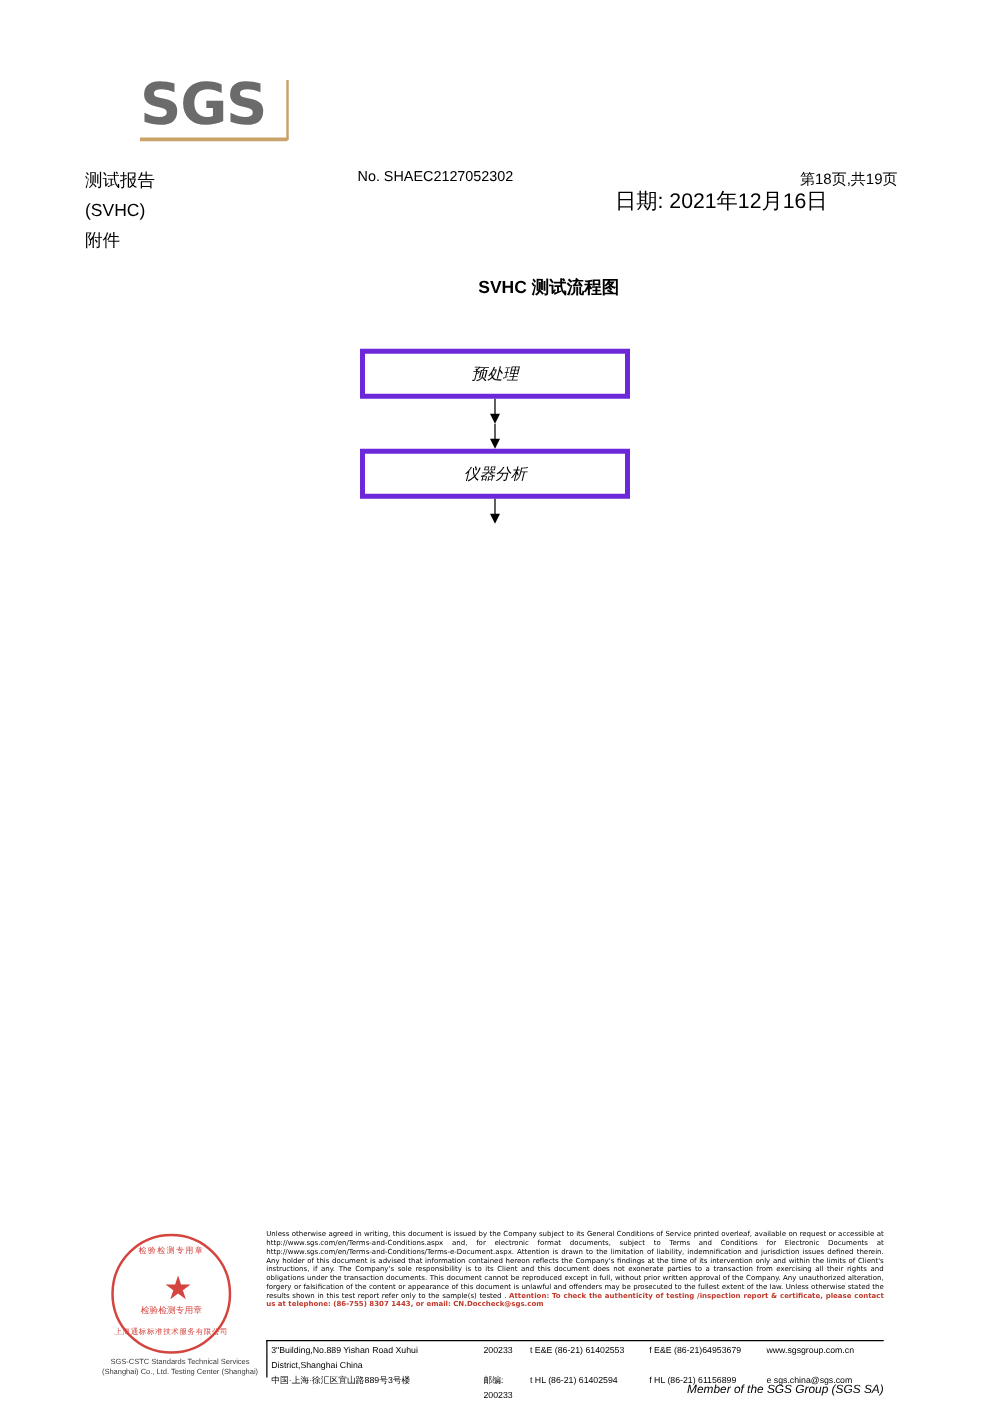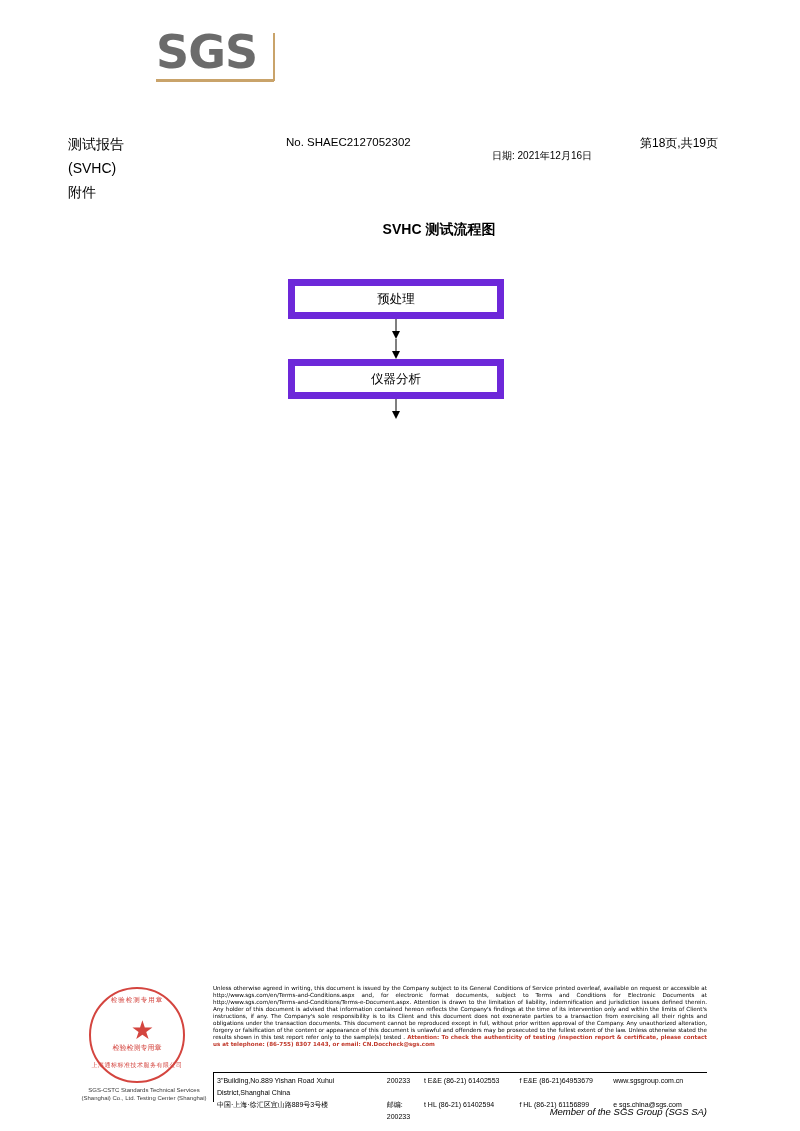--- a/index.html
+++ b/index.html
@@ -17,24 +17,23 @@
     height: 1131px;
     margin: 0 auto;
     background: #ffffff;
     overflow: hidden;
   }
 
   
   .logo {
     position: absolute;
     left: 112px;
-    top: 27px;
+    top: 58px;
     width: 120px;
     height: 62px;
-    margin-left: 44px;
   }
   .logo-text {
     font-family: "DejaVu Sans", sans-serif;
     font-weight: bold;
     font-size: 46px;
     letter-spacing: -1px;
     color: #6b6b6b;
     line-height: 50px;
   }
   .logo-rule {
@@ -68,21 +67,21 @@
     position: absolute;
     left: 286px;
     top: 136px;
     font-size: 11.5px;
     color: #000;
   }
   .hdr-date {
     position: absolute;
     left: 492px;
     top: 149px;
-    font-size: 10px;
+    font-size: 17px;
     color: #000;
   }
   .hdr-page {
     position: absolute;
     left: 640px;
     top: 135px;
     font-size: 12px;
     color: #000;
   }
 
@@ -100,28 +99,29 @@
   }
   .flow {
     position: absolute;
     left: 288px;
     top: 279px;
     width: 218px;
   }
   .flow-box {
     width: 216px;
     height: 40px;
-    border: 7px solid #6d28d9;
+    border: 4px solid #6d28d9;
     box-sizing: border-box;
     display: flex;
     align-items: center;
     justify-content: center;
     font-size: 12.5px;
     color: #000;
     background: #fff;
+    font-style: italic;
   }
   .flow-arrow {
     width: 216px;
     height: 20px;
     position: relative;
   }
   .flow-arrow .line {
     position: absolute;
     left: 50%;
     top: 0;

